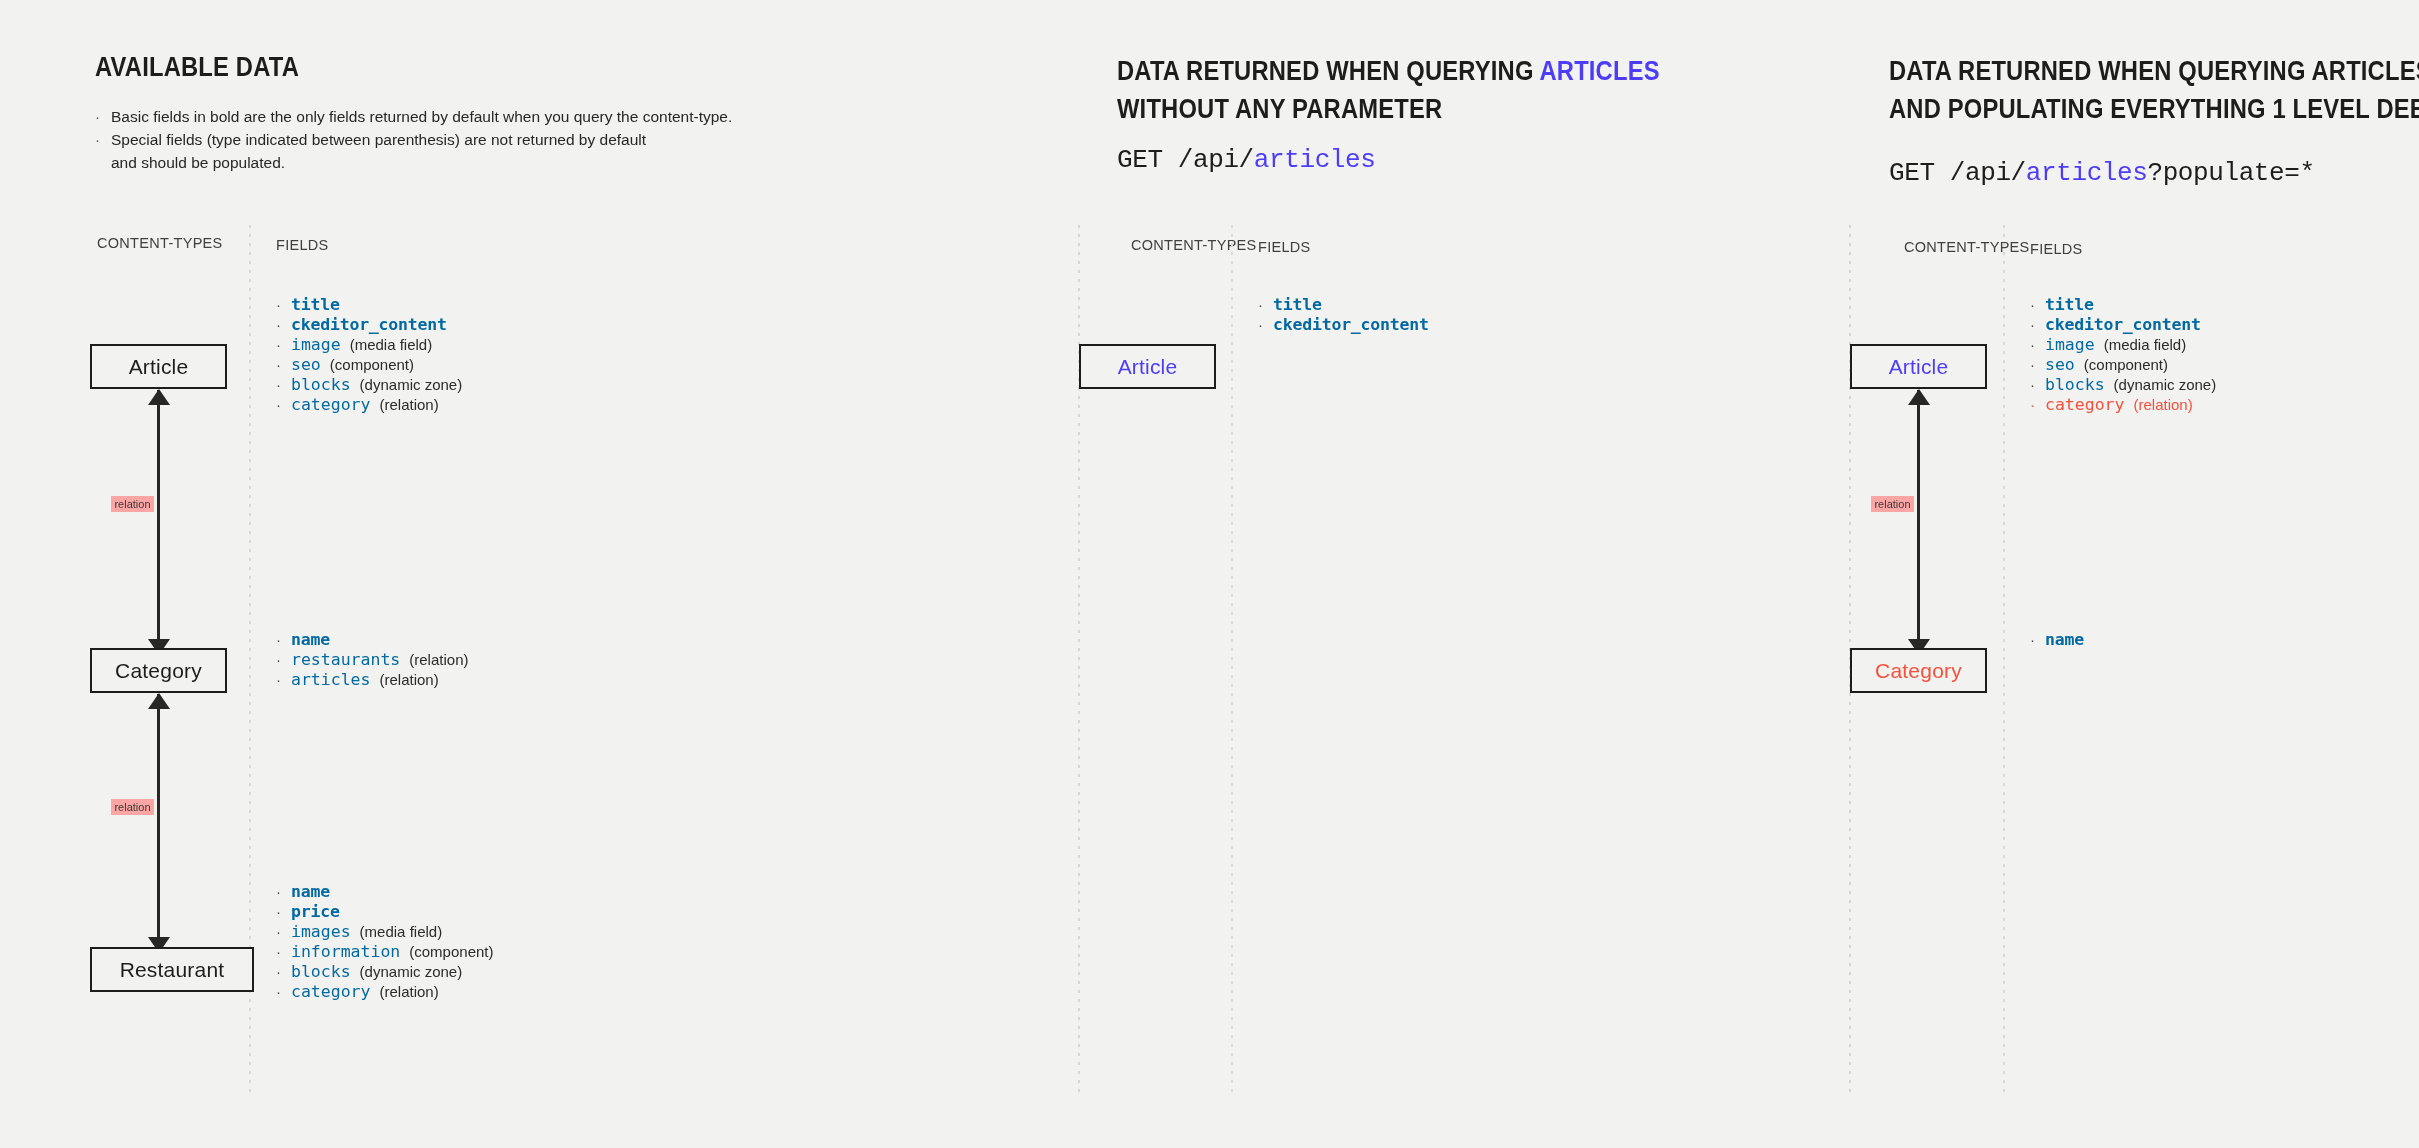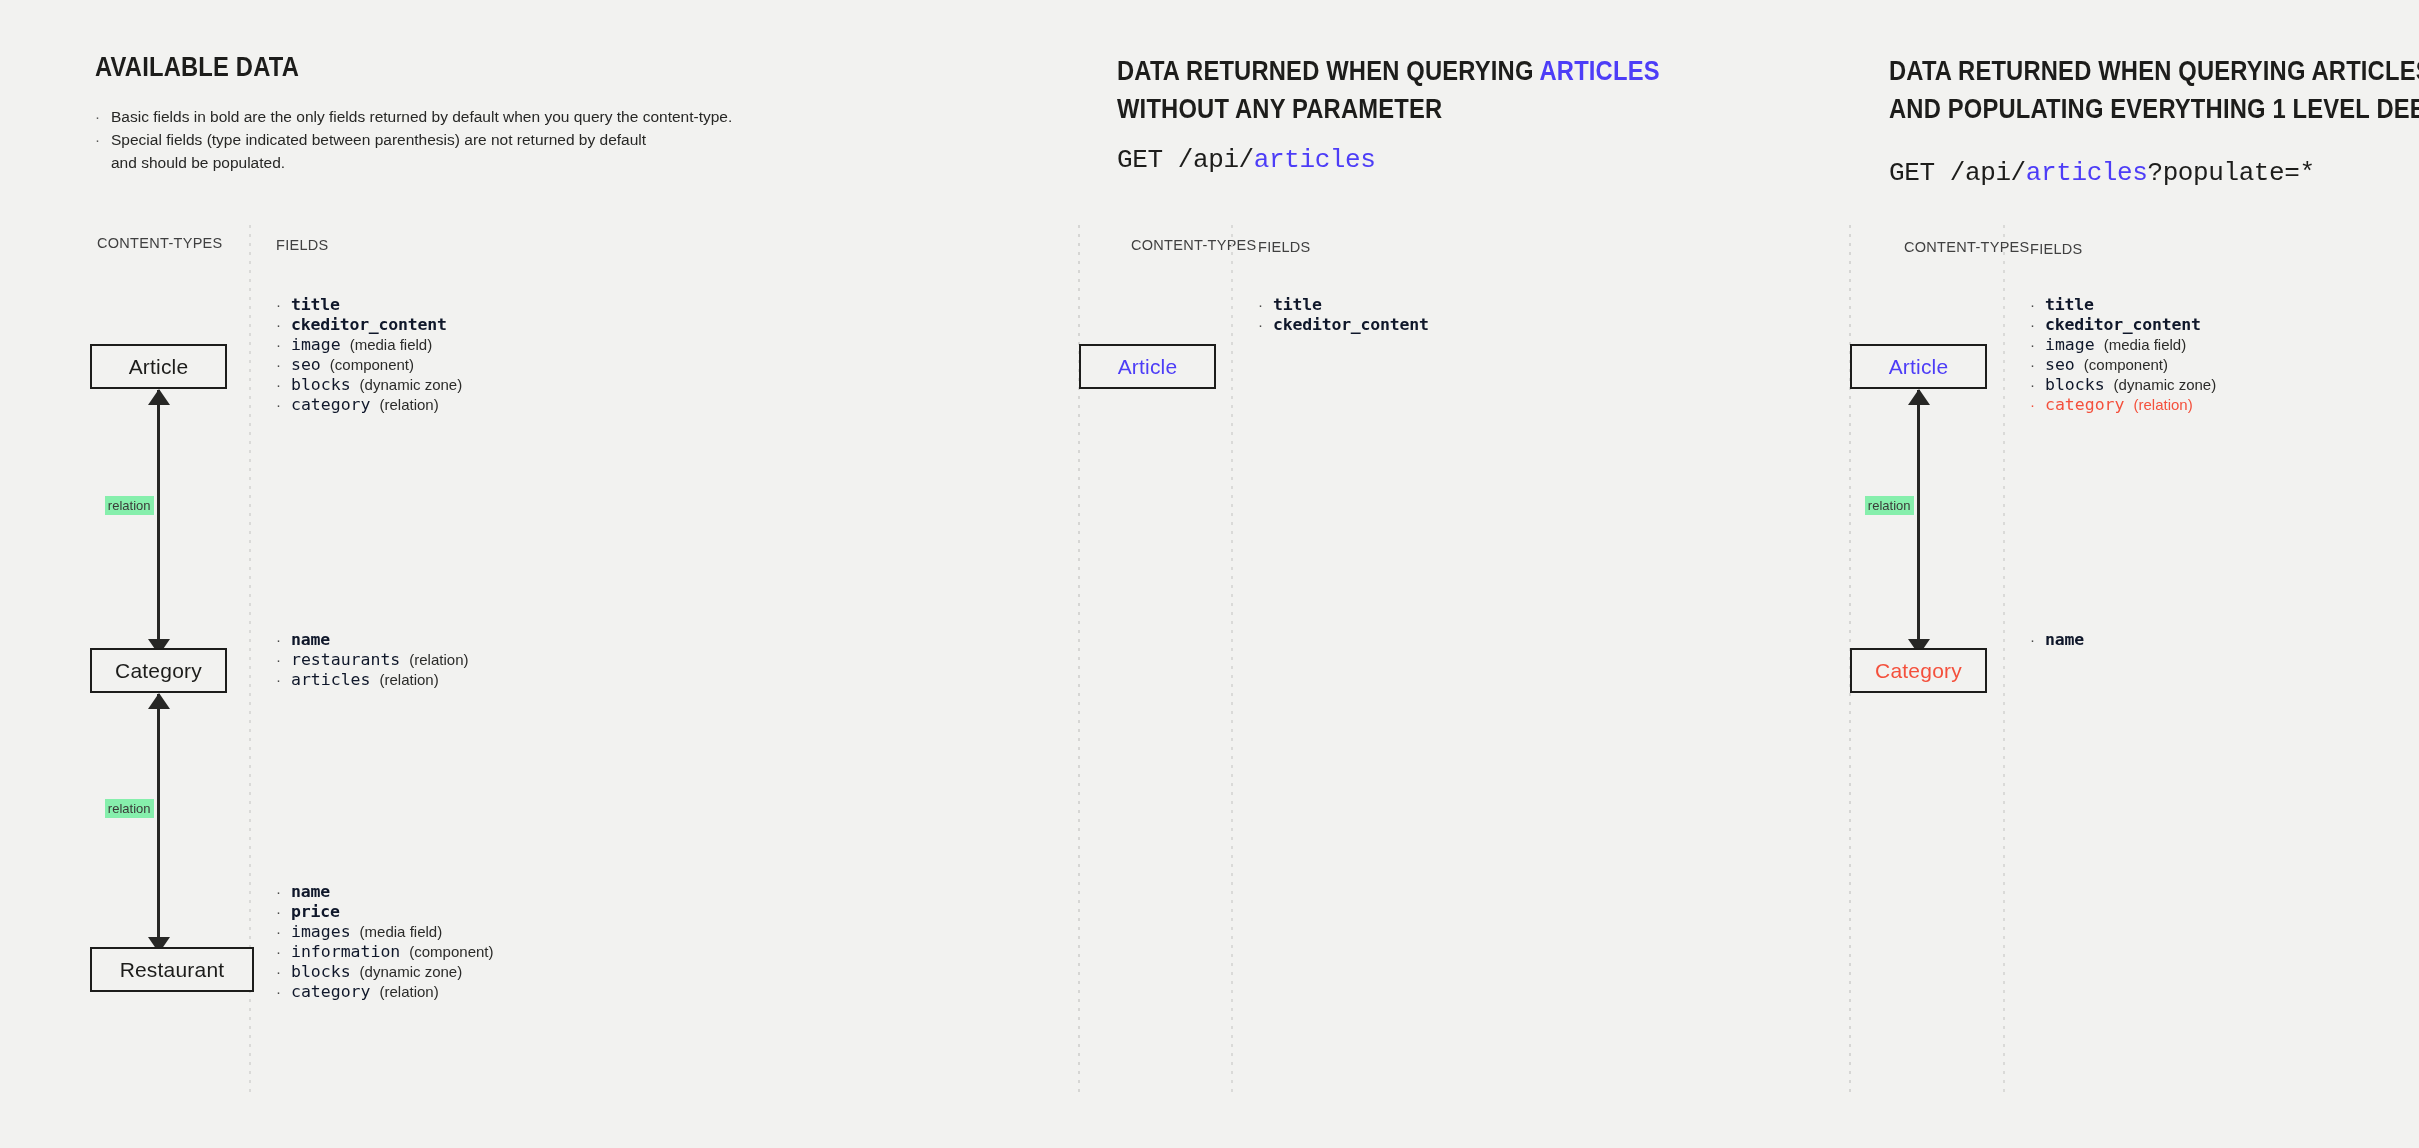--- a/index.html
+++ b/index.html
@@ -128,23 +128,23 @@
     border-left: 11px solid transparent;
     border-right: 11px solid transparent;
     margin-left: -11px;
   }
   .rel .head.up   { top: -1px;    border-bottom: 16px solid #272725; }
   .rel .head.down { bottom: -1px; border-top: 16px solid #272725; }
   .rel .rel-label {
     position: absolute;
     right: 50%;
     margin-right: 5px;
-    font-size: 13px;
+    font-size: 11px;
     color: #3a3a38;
-    background: #86efac;
+    background: #fca5a5;
     padding: 2px 3px;
     white-space: nowrap;
   }
 
   
   .fields {
     position: absolute;
     font-size: 0;
   }
   .field-row {
@@ -158,21 +158,21 @@
     width: 15px;
     flex: 0 0 15px;
     font-family: "Liberation Sans", sans-serif;
     font-size: 15px;
     color: #4b4b49;
     line-height: 20px;
   }
   .field-row .fname {
     font-family: "DejaVu Sans Mono", monospace;
     font-size: 16.5px;
-    color: #0f172a;
+    color: #0369a1;
     line-height: 20px;
   }
   .field-row.basic .fname { font-weight: bold; letter-spacing: -.2px; }
   .field-row .ftype {
     font-family: "Liberation Sans", sans-serif;
     font-size: 15px;
     color: #2b2b29;
     margin-left: 9px;
     line-height: 20px;
     text-align: center;

